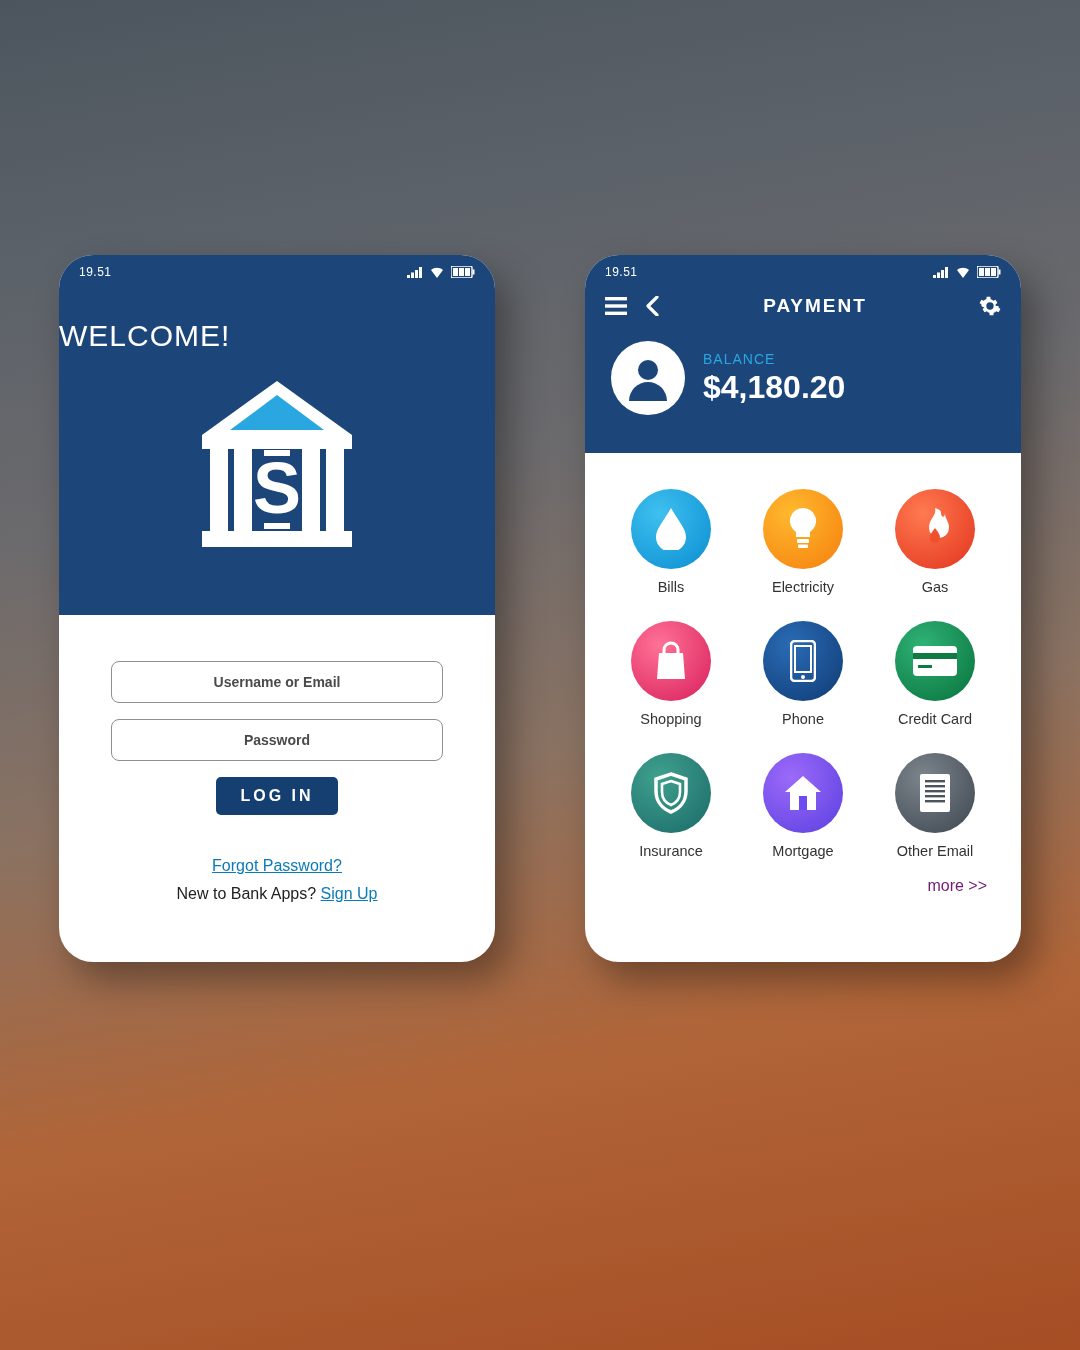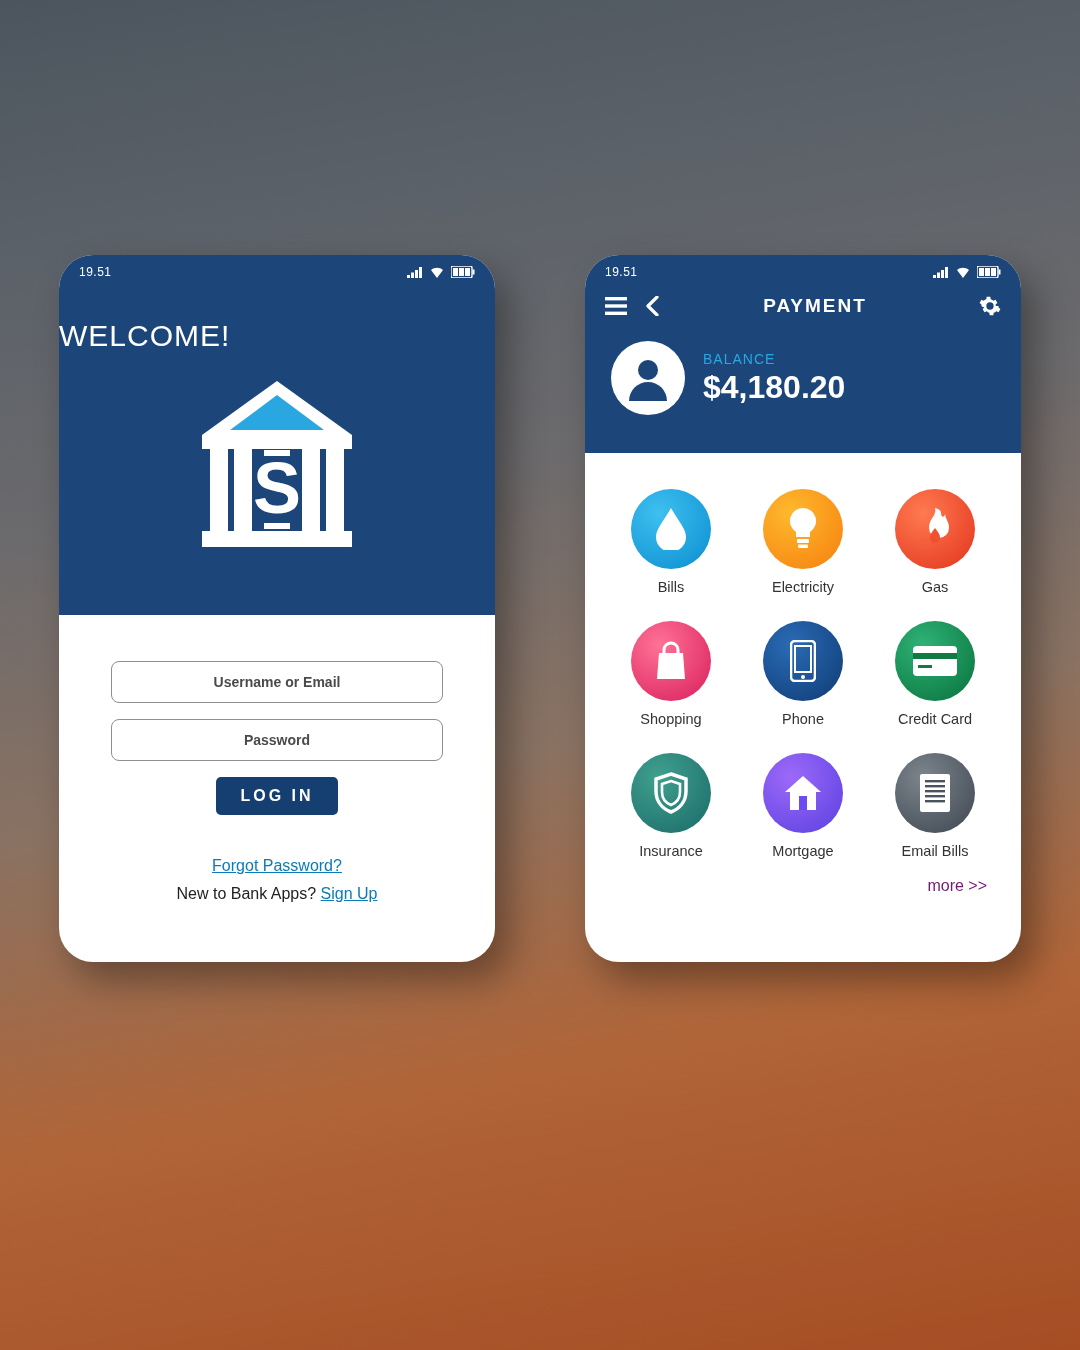--- a/index.html
+++ b/index.html
@@ -362,19 +362,19 @@
       <div class="bubble grad-other">
         <svg width="30" height="38" viewBox="0 0 30 38">
             <rect width="30" height="38" rx="2" fill="#fff"></rect>
             <rect x="5" y="6" width="20" height="2.4" fill="#4b545d"></rect>
             <rect x="5" y="11" width="20" height="2.4" fill="#4b545d"></rect>
             <rect x="5" y="16" width="20" height="2.4" fill="#4b545d"></rect>
             <rect x="5" y="21" width="20" height="2.4" fill="#4b545d"></rect>
             <rect x="5" y="26" width="20" height="2.4" fill="#4b545d"></rect>
           </svg>
       </div>
-      <div class="label">Email Bills</div>
+      <div class="label">Other Email</div>
     </div>
 
   </div>
 
   <div class="more">more &gt;&gt;</div>
 </div>
 
 </body></html>

